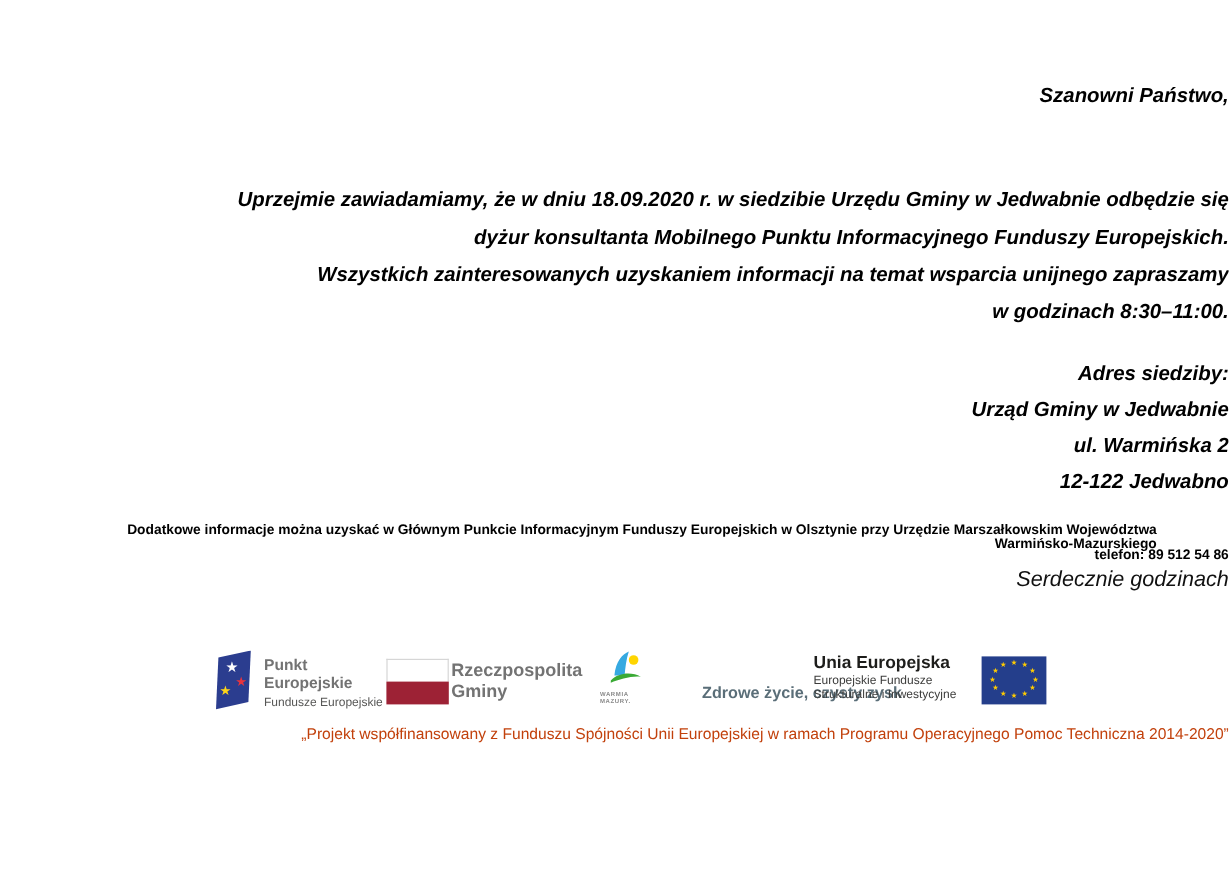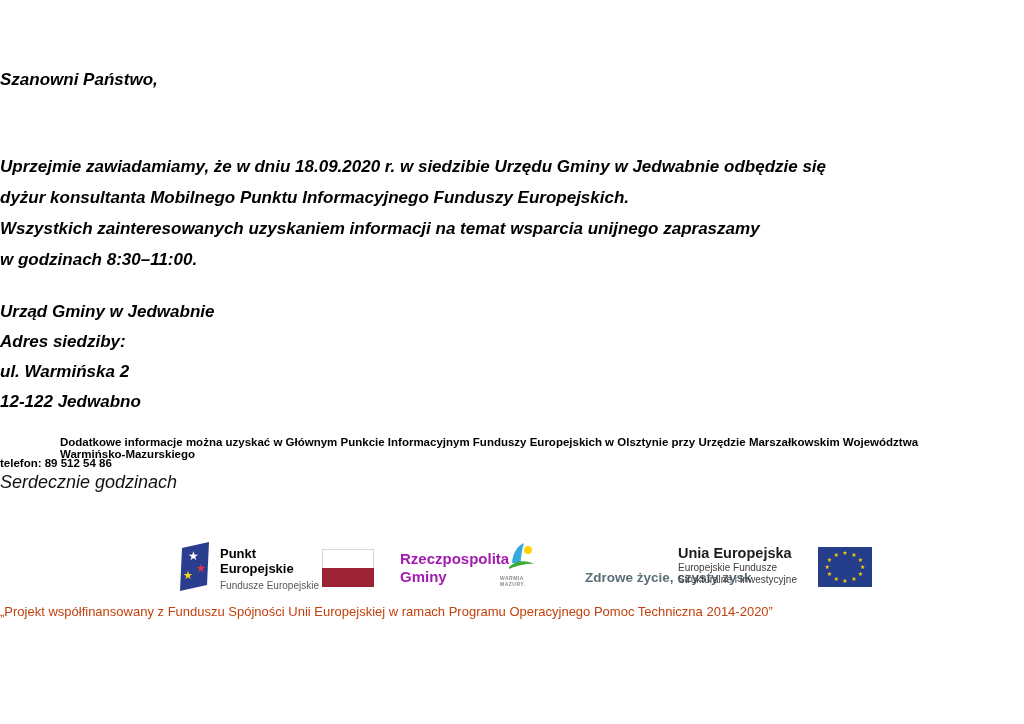--- a/index.html
+++ b/index.html
@@ -1,44 +1,44 @@
 <!DOCTYPE html>
 <html><head>
 <meta charset="utf-8">
 <style>
   html, body { margin:0; padding:0; background:#ffffff; }
   .page {
     position:relative; width:1024px; height:724px; background:#ffffff;
     font-family:"Liberation Sans", sans-serif; color:#000; overflow:hidden;
   }
-  .center { position:absolute; left:0; width:100%; text-align:left; }
+  .center { position:absolute; left:0; width:100%; text-align:right; }
 
   .salutation { top:70px; font-size:17px; font-weight:bold; font-style:italic; }
   .paragraph  { top:151px; font-size:17px; font-weight:bold; font-style:italic; line-height:31px; }
   .address    { top:297px; font-size:17px; font-weight:bold; font-style:italic; line-height:30px; }
   .info-note  { top:436px; font-size:11.5px; font-weight:bold; padding:0 60px; box-sizing:border-box; }
   .phone      { top:457px; font-size:11.5px; font-weight:bold; }
   .closing    { top:472px; font-size:18px; font-style:italic; color:#111; }
   .footer-note{ top:604px; font-size:13px; color:#c2410c; }
 
   .logos { position:absolute; top:540px; left:0; width:100%; height:60px; }
 
   
   .fe-logo { position:absolute; left:180px; top:2px; display:flex; }
   .fe-flag { position:relative; width:31px; height:50px; flex:0 0 auto; }
   .fe-text { margin-left:9px; padding-top:4px; }
-  .fe-title { font-size:13px; font-weight:bold; line-height:15px; color:#000000; }
+  .fe-title { font-size:13px; font-weight:bold; line-height:15px; color:#737373; }
   .fe-sub { font-size:10px; color:#575756; margin-top:4px; }
 
   
   .pl-logo { position:absolute; left:322px; top:9px; display:flex; }
   .pl-flag { width:52px; height:38px; flex:0 0 auto; }
   .pl-flag-white { height:19px; background:#ffffff; border:1px solid #d6d6d6; border-bottom:none; box-sizing:border-box; }
   .pl-flag-red { height:19px; background:#9d2235; }
-  .pl-text { margin-left:26px; font-size:15px; font-weight:bold; line-height:18px; color:#a21caf; padding-top:1px; }
+  .pl-text { margin-left:2px; font-size:15px; font-weight:bold; line-height:18px; color:#737373; padding-top:1px; }
 
   
   .wm-logo { position:absolute; left:498px; top:1px; width:46px; text-align:center; }
   .wm-brand { font-size:5px; line-height:6px; color:#8a8a8a; font-weight:bold; letter-spacing:0.5px; text-align:left; padding-left:2px; }
   .wm-slogan { position:absolute; left:549px; top:30px; font-size:13.5px; font-weight:bold; color:#5a6e78;margin-left:36px; }
 
   
   .eu-logo { position:absolute; left:678px; top:5px; display:flex; }
   .eu-text { width:128px; text-align:left; }
   .eu-title { font-size:14.5px; font-weight:bold; color:#1d1d1b; line-height:17px; }
@@ -54,22 +54,22 @@
   <div class="center salutation">Szanowni Państwo,</div>
 
   <div class="center paragraph">
     <div>Uprzejmie zawiadamiamy, że w dniu 18.09.2020 r. w siedzibie Urzędu Gminy w Jedwabnie odbędzie się</div>
     <div>dyżur konsultanta Mobilnego Punktu Informacyjnego Funduszy Europejskich.</div>
     <div>Wszystkich zainteresowanych uzyskaniem informacji na temat wsparcia unijnego zapraszamy</div>
     <div>w godzinach 8:30–11:00.</div>
   </div>
 
   <div class="center address">
+    <div>Adres siedziby:</div>
     <div>Urząd Gminy w Jedwabnie</div>
-    <div>Adres siedziby:</div>
     <div>ul. Warmińska 2</div>
     <div>12-122 Jedwabno</div>
   </div>
 
   <div class="center info-note">Dodatkowe informacje można uzyskać w Głównym Punkcie Informacyjnym Funduszy Europejskich w Olsztynie przy Urzędzie Marszałkowskim Województwa Warmińsko-Mazurskiego</div>
   <div class="center phone">telefon: 89 512 54 86</div>
   <div class="center closing">Serdecznie godzinach</div>
 
   <div class="logos">
 

